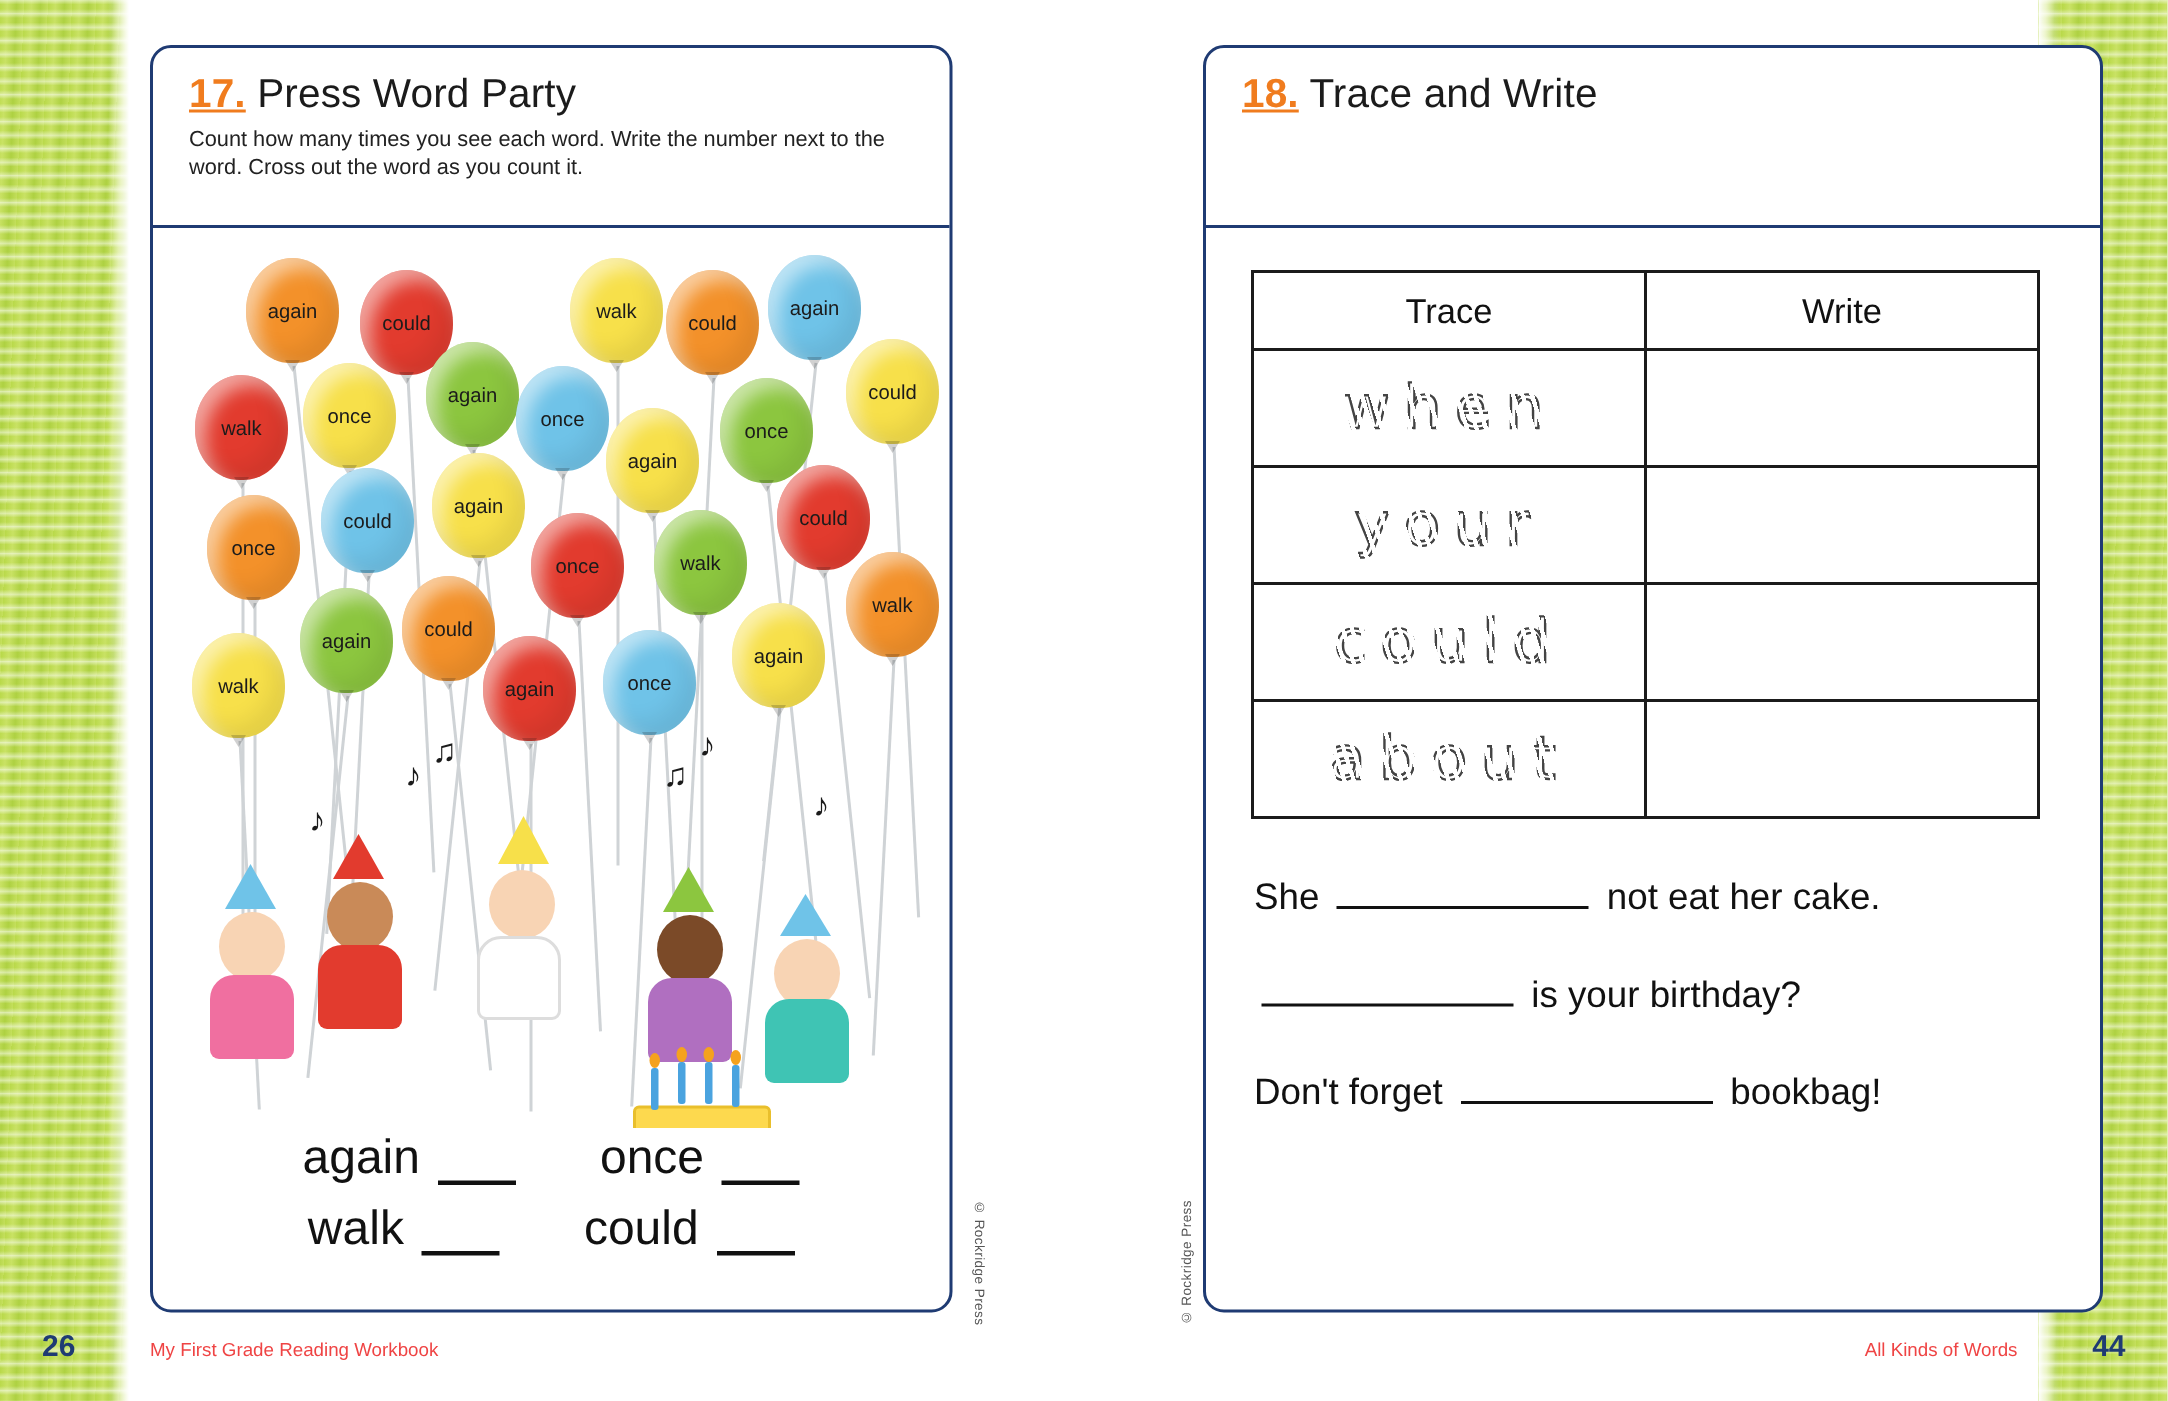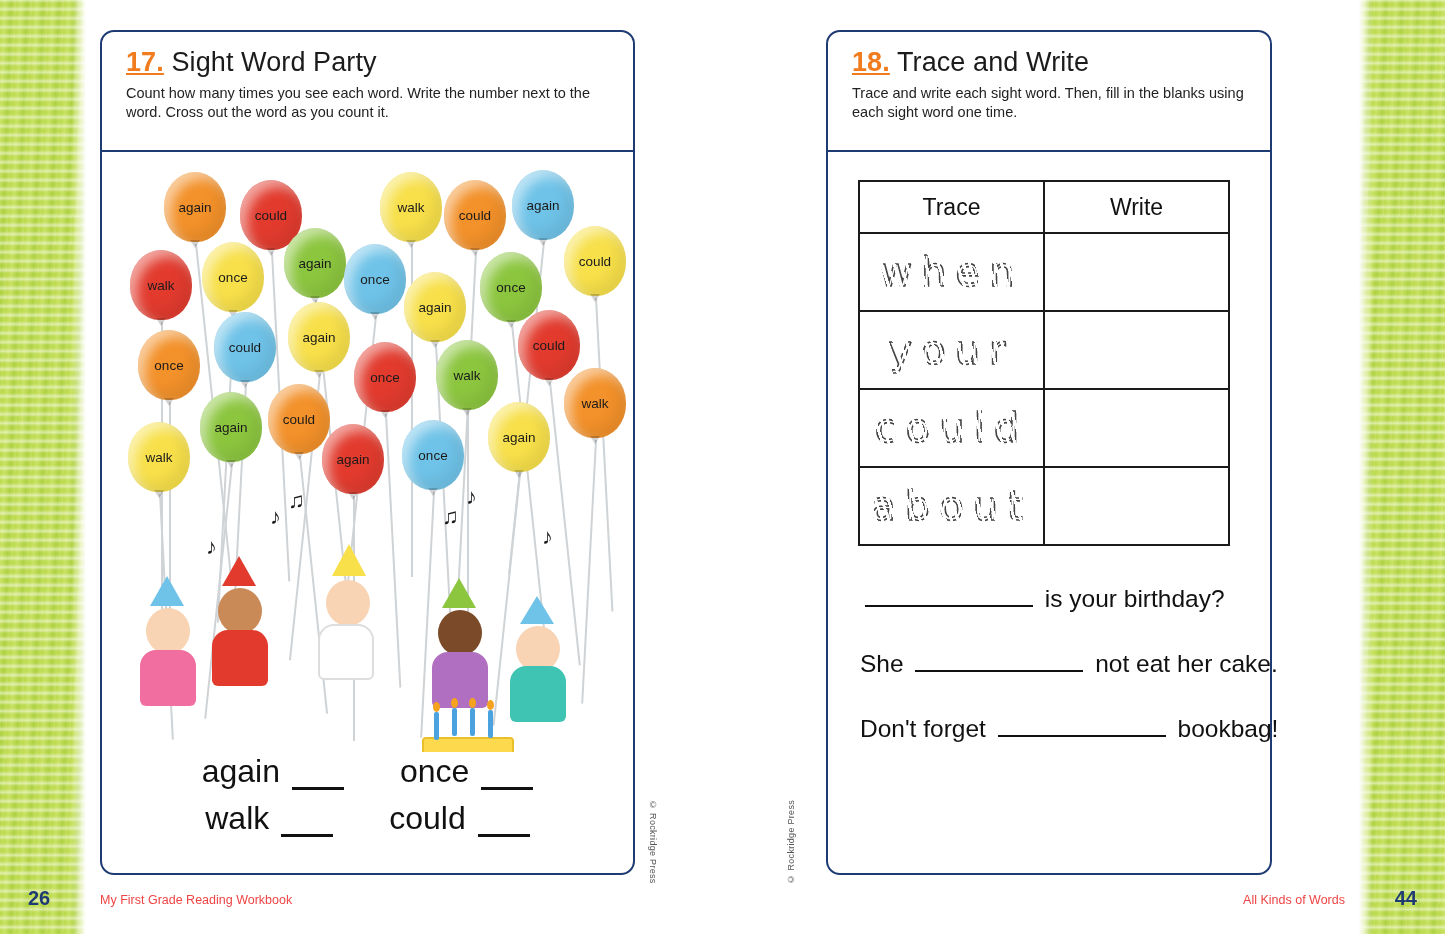--- a/index.html
+++ b/index.html
@@ -39,21 +39,21 @@
   .edge-right::after { left: 0; background: linear-gradient(270deg, rgba(255,255,255,0), rgba(255,255,255,1)); }
 
   
   .panel {
     position: absolute;
     border: 2.5px solid #1f3b73;
     border-radius: 14px;
     background: #fff;
   }
   .panel-left  { left: 100px;  top: 30px;  width: 535px; height: 845px; }
-  .panel-right { left: 826px;  top: 30px;  width: 446px; height: 845px; }
+  .panel-right { left: 802px;  top: 30px;  width: 600px; height: 845px; }
 
   .panel-head {
     border-bottom: 2.5px solid #1f3b73;
     padding: 16px 22px 14px 24px;
   }
   .panel-left .panel-head { height: 120px; }
   .panel-right .panel-head { height: 120px; }
 
   .head-title {
     font-size: 27px;
@@ -236,21 +236,21 @@
 
 <div id="page">
 
   <div class="edge edge-left"></div>
   <div class="edge edge-right"></div>
 
   <div class="panel panel-left">
     <div class="panel-head">
       <div class="head-title">
         <span class="head-num">17.</span>
-        <span class="head-name">Sight Word Party</span>
+        <span class="head-name">Press Word Party</span>
       </div>
       <p class="head-sub">Count how many times you see each word. Write the number next to the word. Cross out the word as you count it.</p>
     </div>
 
     <div class="scene">
       <div id="balloon-layer">
           <div class="string" style="left: 93px; top: 92px; height: 333px; transform: rotate(-6deg);"></div>
           <div class="balloon" style="left: 62px; top: 20px; background: rgb(243, 145, 42);">again</div>
           <div class="string" style="left: 169px; top: 100px; height: 330.2px; transform: rotate(-3deg);"></div>
           <div class="balloon" style="left: 138px; top: 28px; background: rgb(226, 59, 46);">could</div>
@@ -372,21 +372,20 @@
       </div>
     </div>
   </div>
 
   <div class="panel panel-right">
     <div class="panel-head">
       <div class="head-title">
         <span class="head-num">18.</span>
         <span class="head-name">Trace and Write</span>
       </div>
-      <p class="head-sub">Trace and write each sight word. Then, fill in the blanks using each sight word one time.</p>
     </div>
 
     <div class="right-body">
       <table class="trace-table">
         <thead>
           <tr>
             <th>Trace</th>
             <th>Write</th>
           </tr>
         </thead>
@@ -406,24 +405,24 @@
             <tr>
               <td class="trace-cell"><span class="trace-word">about</span><div class="dashmask"></div></td>
               <td></td>
             </tr>
           </tbody>
       </table>
     </div>
 
     <div class="sentences">
       <p class="sentence">
-        <span></span><span class="blank-long"></span><span> is your birthday?</span>
+        <span>She </span><span class="blank-long"></span><span> not eat her cake.</span>
       </p>
       <p class="sentence">
-        <span>She </span><span class="blank-long"></span><span> not eat her cake.</span>
+        <span></span><span class="blank-long"></span><span> is your birthday?</span>
       </p>
       <p class="sentence">
         <span>Don't forget </span><span class="blank-long"></span><span> bookbag!</span>
       </p>
     </div>
   </div>
 
   <div class="pagenum pagenum-left">26</div>
   <div class="pagenum pagenum-right">44</div>
   <div class="footer-text footer-left">My First Grade Reading Workbook</div>

